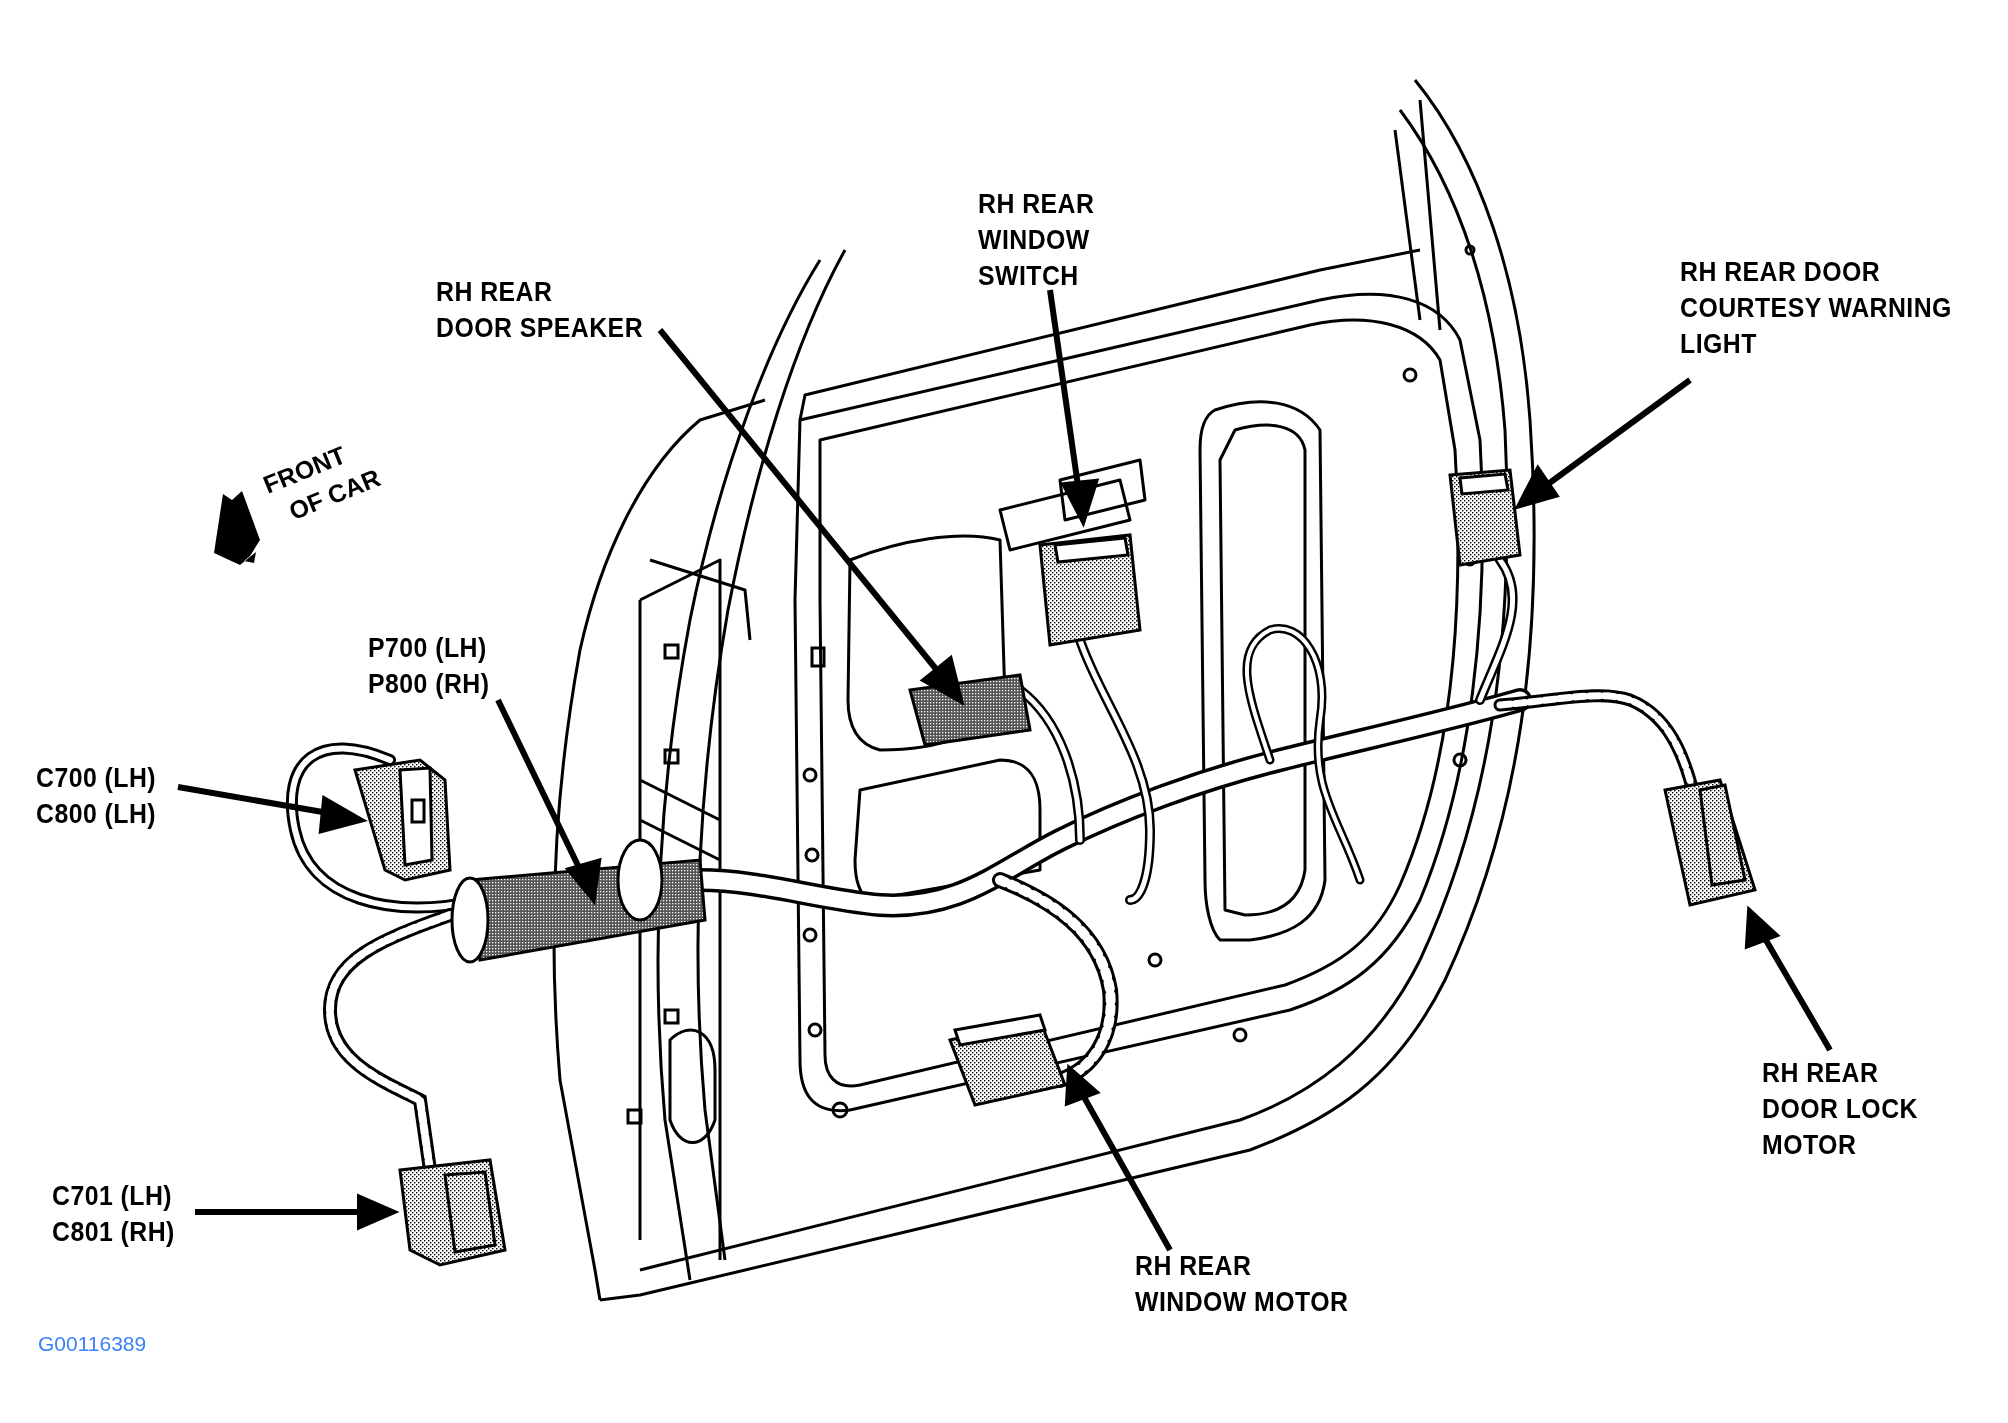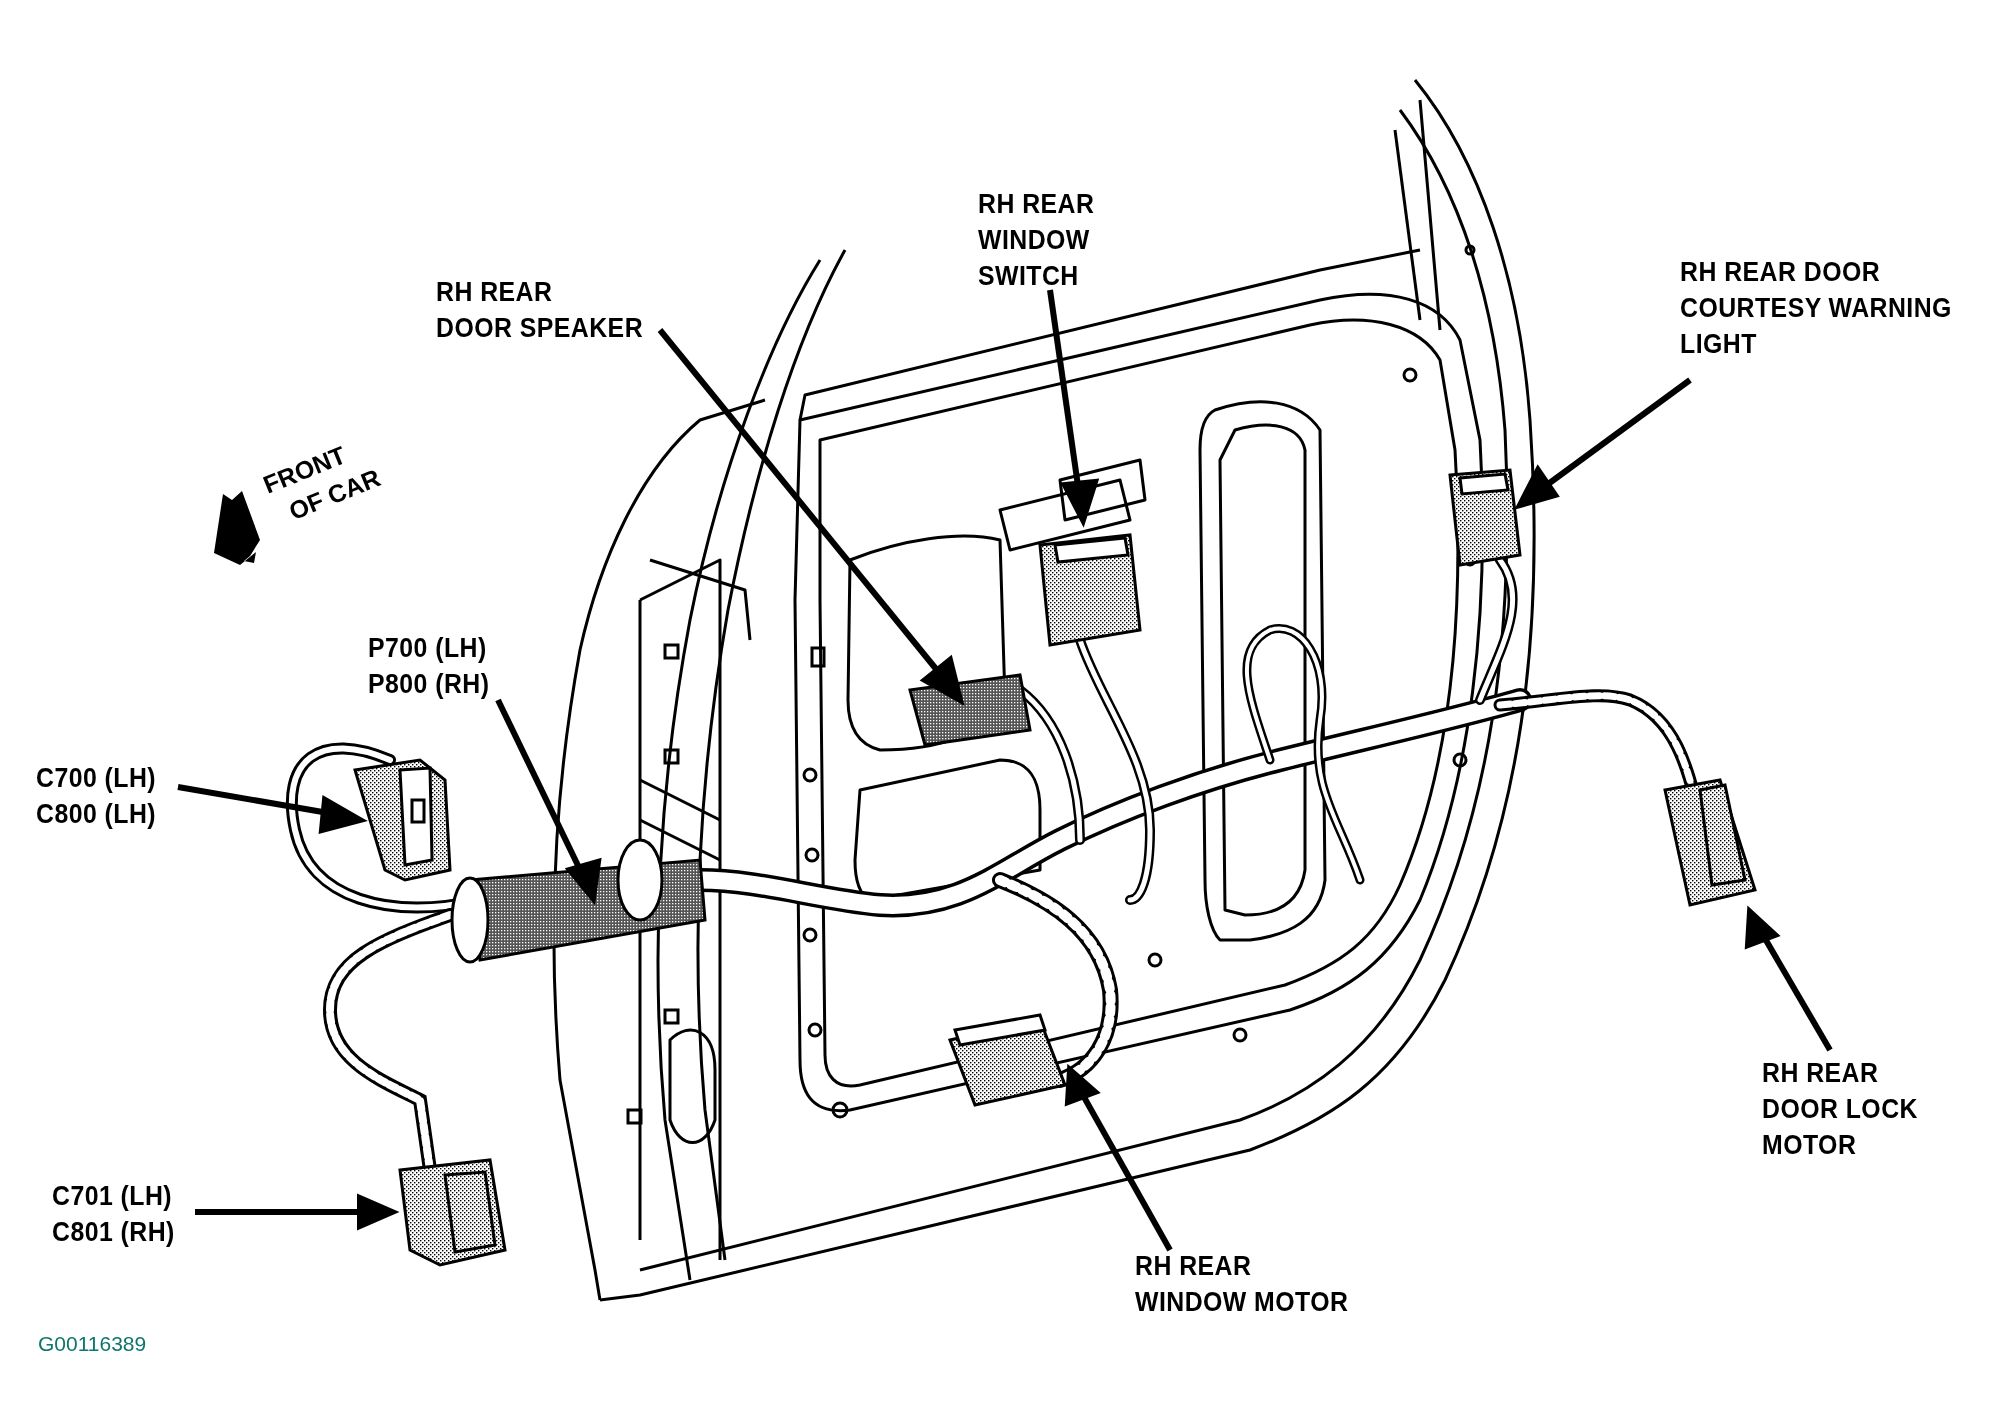--- a/index.html
+++ b/index.html
@@ -3,21 +3,21 @@
 <meta charset="utf-8">
 <style>
   html, body { margin: 0; padding: 0; background: #ffffff; }
   body { width: 2008px; height: 1423px; position: relative; overflow: hidden;
          font-family: "Liberation Sans", sans-serif; }
   svg#diagram { position: absolute; left: 0; top: 0; }
   .lbl { position: absolute; font-family: "Liberation Sans", sans-serif; font-weight: bold;
          font-size: 27px; line-height: 36px; color: #000; white-space: nowrap;
          transform: scaleX(0.92); transform-origin: left top; letter-spacing: 0.5px; }
   .lbl span { display: block; }
-  .figid { position: absolute; left: 38px; top: 1332px; font-size: 21px; color: #0f766e;
+  .figid { position: absolute; left: 38px; top: 1332px; font-size: 21px; color: #3b82f6;
            font-family: "Liberation Sans", sans-serif; }
   .front { position: absolute; left: 258px; top: 470px; transform: rotate(-22deg);
            transform-origin: left top; font-weight: bold; font-size: 25px; line-height: 34px; }
   .front span { display: block; }
   .front span + span { margin-left: 14px; }
 </style>
 </head>
 <body>
 
 <svg id="diagram" width="2008" height="1423" viewBox="0 0 2008 1423">

